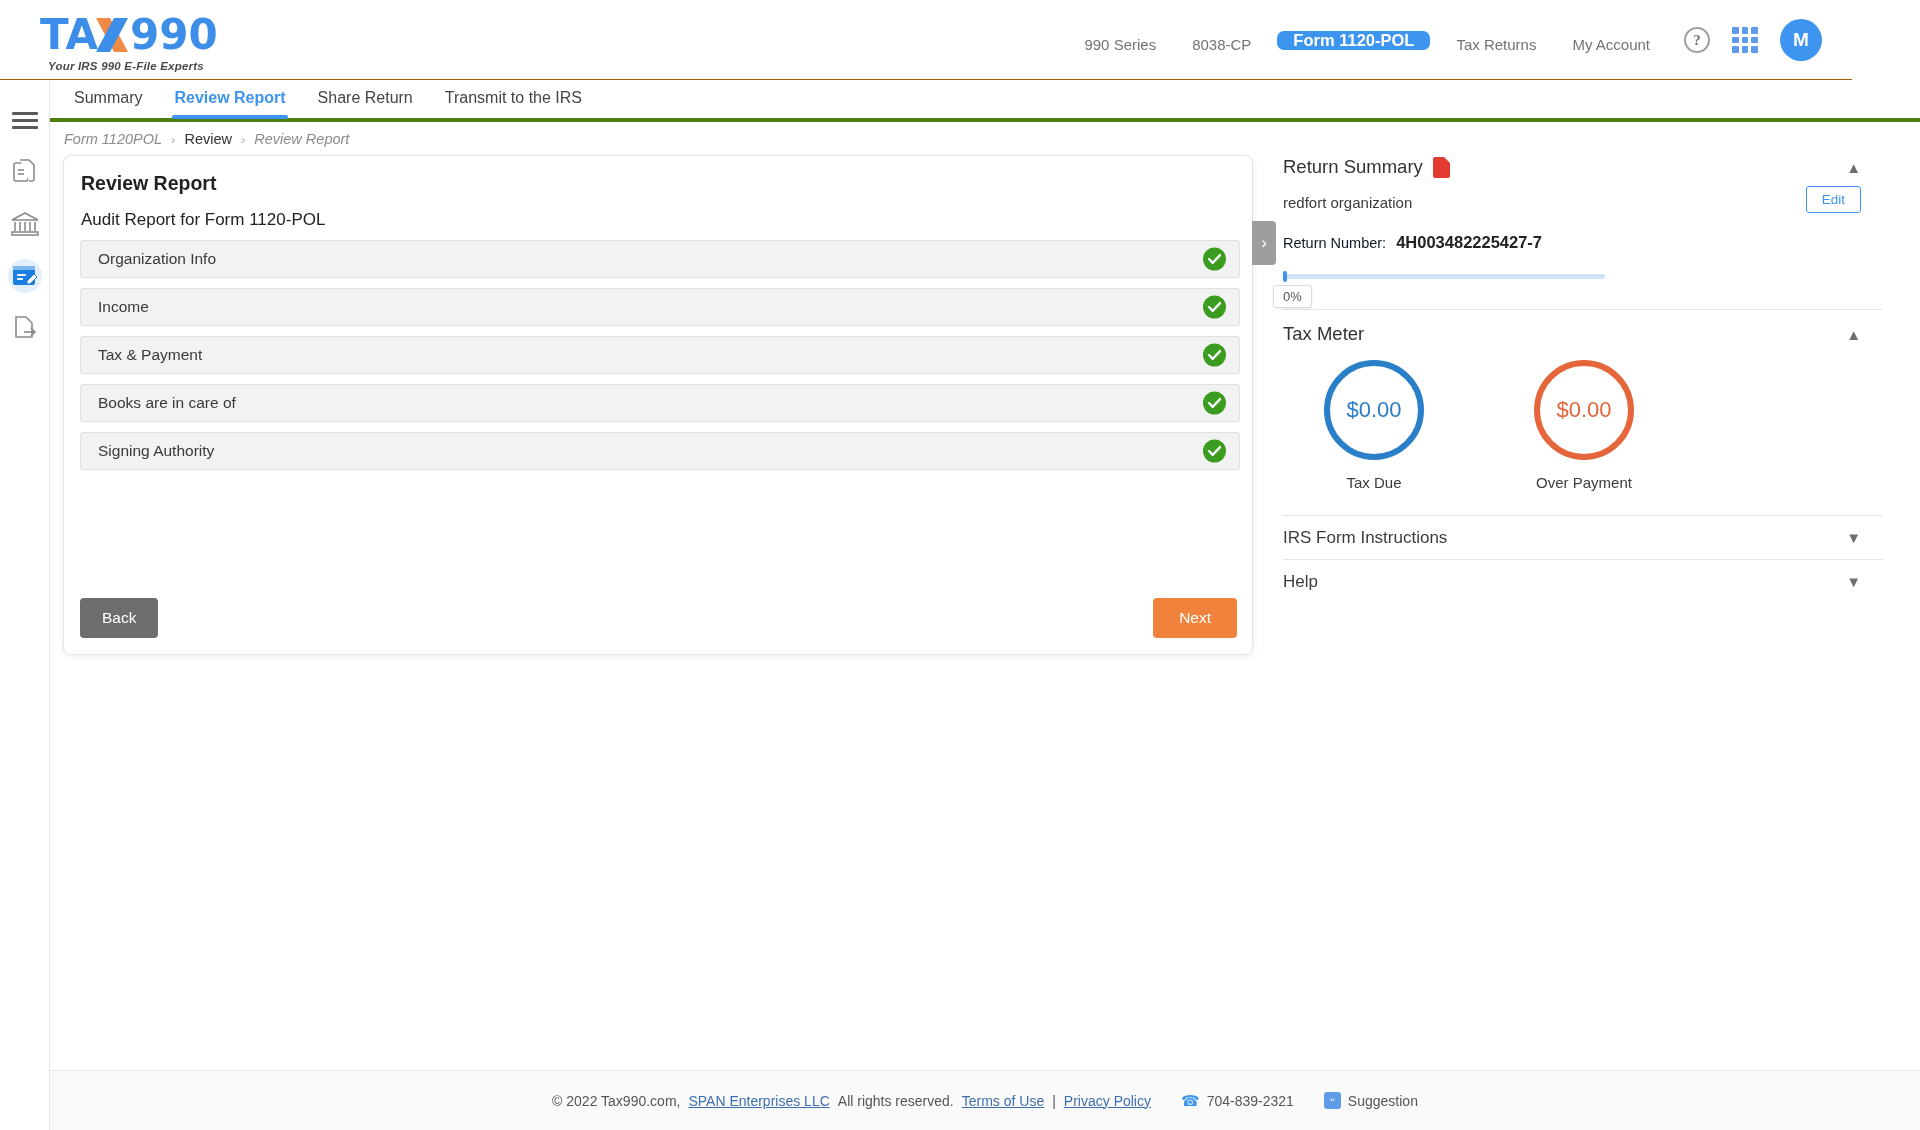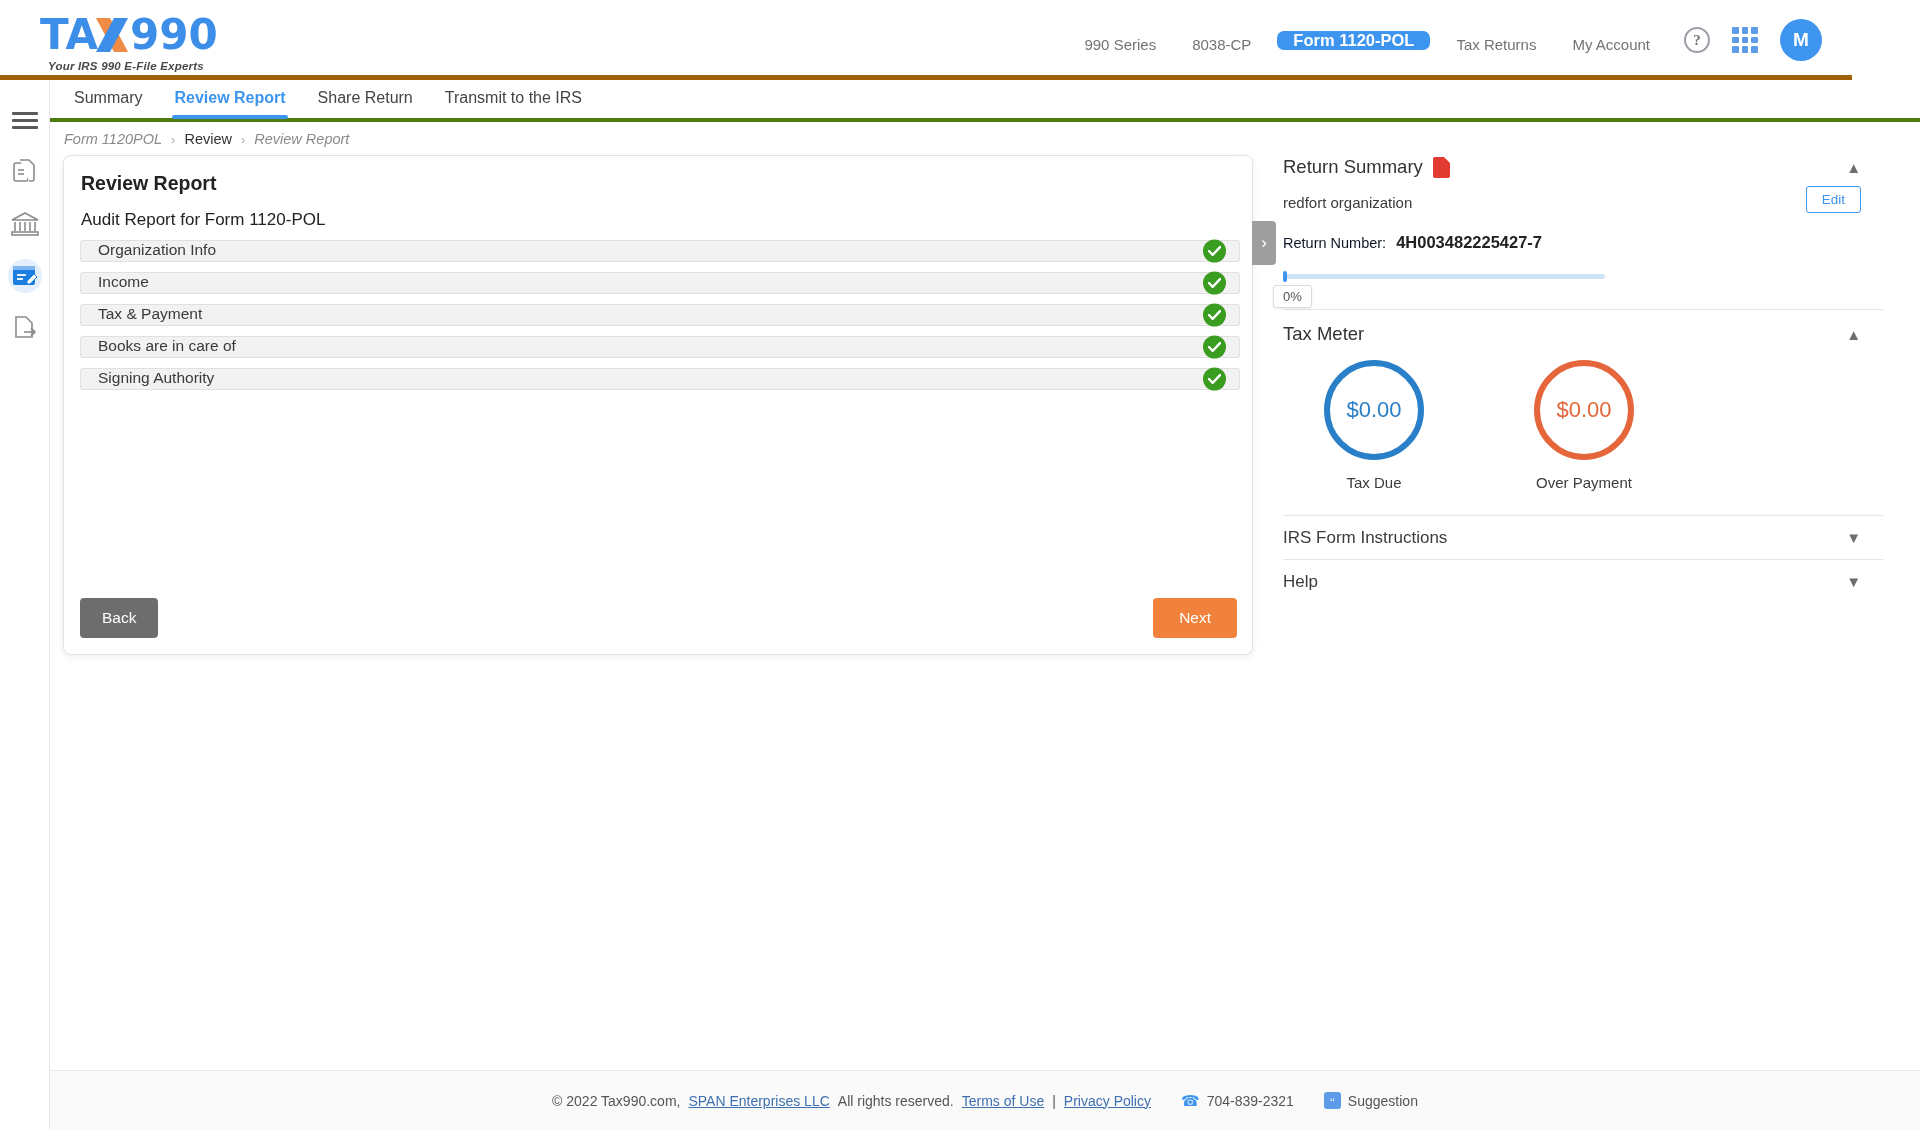--- a/index.html
+++ b/index.html
@@ -8,21 +8,21 @@
     font-family: "Liberation Sans", sans-serif;
     background: #ffffff;
     color: #333333;
     overflow: hidden;
   }
   .app { position: relative; width: 1920px; height: 1130px; background:#fff; }
 
   
   .header {
     position: absolute; top: 0; left: 0; width: 1852px; height: 80px;
-    background: #ffffff; border-bottom: 5px solid #a16207;
+    background: #ffffff; border-bottom: 1px solid #a16207;
     display: flex; align-items: center;
   }
   .logo-wrap { position: absolute; left: 40px; top: 12px; width: 220px; }
   .logo-svg { display:block; }
   .logo-tag { font-size: 11.5px; font-style: italic; color:#4a4a4a; margin-top: 2px; margin-left: 8px; font-weight:600; letter-spacing:0.2px;}
 
   .nav { position:absolute; right: 30px; top:0; height:80px; display:flex; align-items:center; gap: 0; }
   .nav-item {
     font-size: 15px; color: #737373; padding: 0 18px; cursor: pointer; white-space: nowrap; margin-top: 8px;
   }
@@ -77,22 +77,22 @@
   .card {
     position:absolute; left: 63px; top: 155px; width: 1190px; height: 500px;
     background:#fff; border:1px solid #e4e4e4; border-radius: 8px;
     box-shadow: 0 2px 7px rgba(0,0,0,0.07);
   }
   .card-title { position:absolute; left: 17px; top: 16px; font-size: 19.5px; font-weight: 700; color:#222; }
   .card-sub { position:absolute; left: 17px; top: 54px; font-size: 17px; color:#222; }
 
   .rows { position:absolute; left: 16px; top: 84px; width: 1160px; }
   .row {
-    height: 22px; background:#f2f2f2; border:1px solid #e0e0e0; border-radius: 3px;
-    margin-bottom: 10px; display:flex; position:relative;
+    height: 38px; background:#f2f2f2; border:1px solid #e0e0e0; border-radius: 3px;
+    margin-bottom: 10px; display:flex; align-items:center; position:relative;
   }
   .row-label { font-size: 15.5px; color:#3a3a3a; padding-left: 17px; }
   .check {
     position:absolute; right: 13px; top: 50%; transform: translateY(-50%);
     width: 23px; height: 23px; border-radius:50%; background:#3a9d1f;
     display:flex; align-items:center; justify-content:center;
   }
   .check svg { display:block; }
 
   .btn-back {

